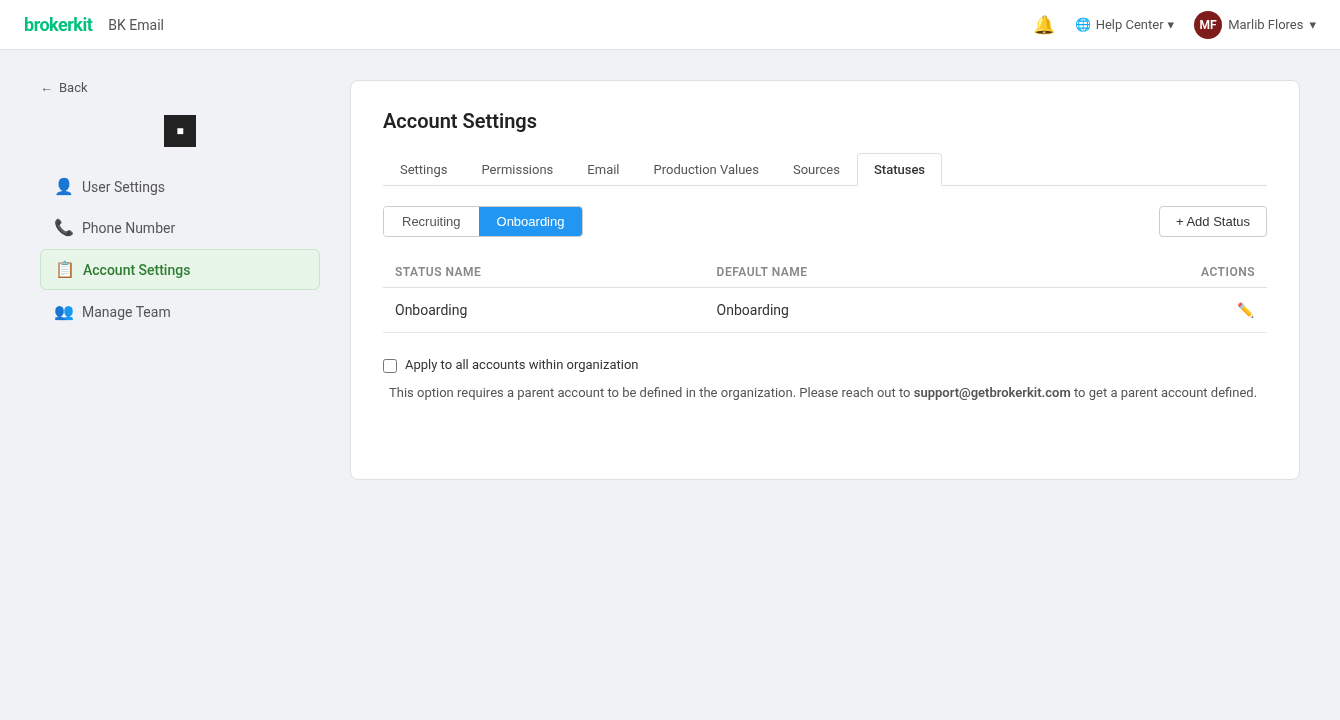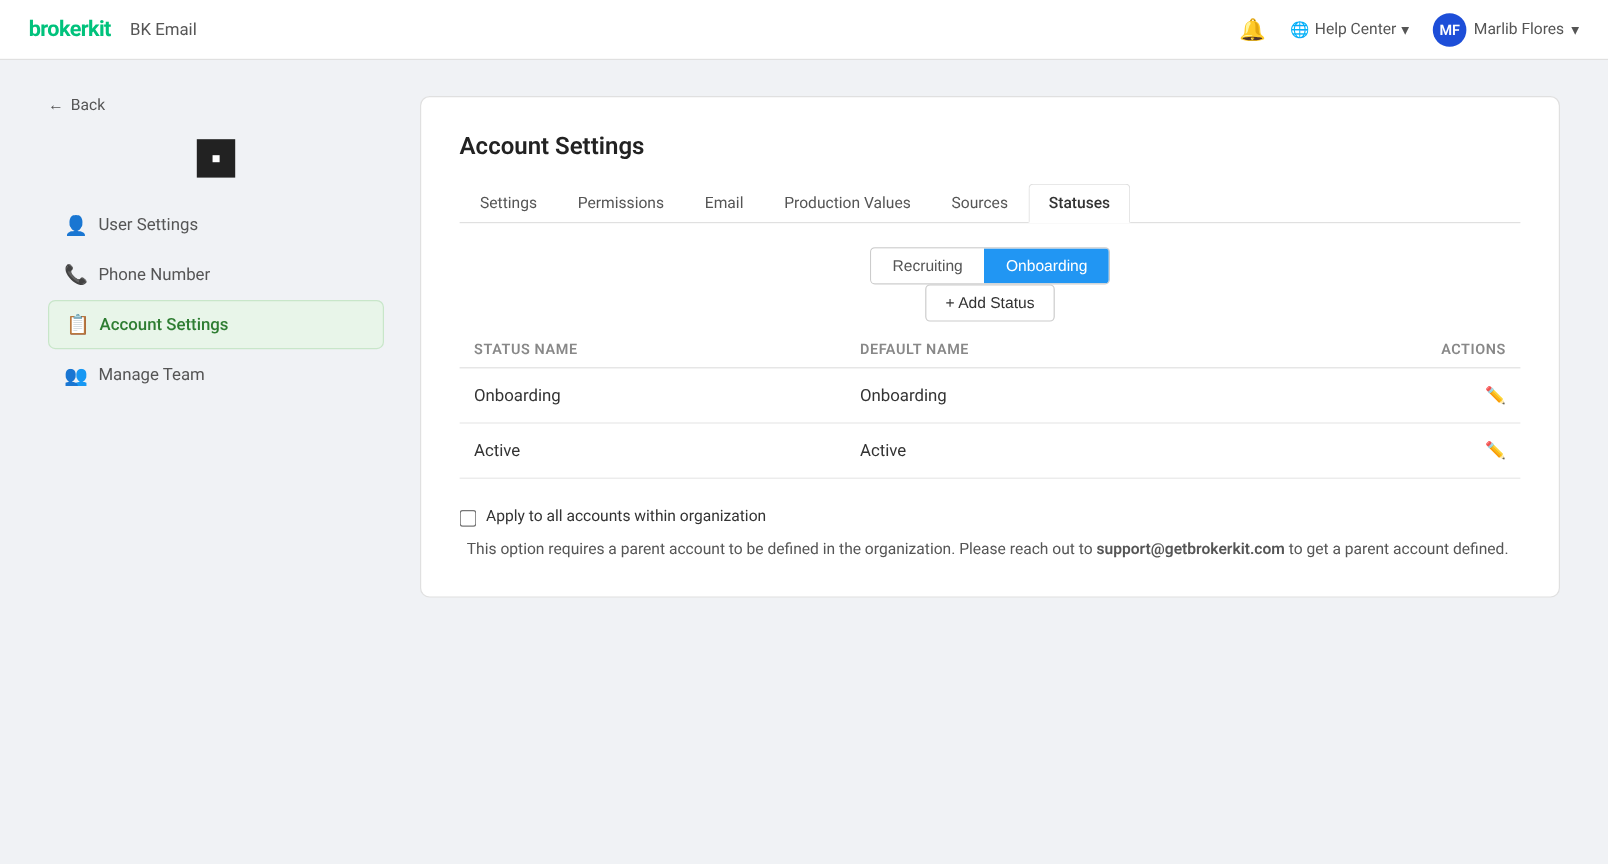--- a/index.html
+++ b/index.html
@@ -59,21 +59,21 @@
       align-items: center;
       gap: 6px;
       font-size: 13px;
       color: #555;
       cursor: pointer;
     }
     .avatar {
       width: 28px;
       height: 28px;
       border-radius: 50%;
-      background: #1d4ed8;
+      background: #7f1d1d;
       display: flex;
       align-items: center;
       justify-content: center;
       color: #fff;
       font-size: 12px;
       font-weight: 600;
     }
 
     
     .main-content {
@@ -181,22 +181,21 @@
       background: #fff;
       color: #333;
       font-weight: 500;
     }
 
     
     .toggle-row {
       display: flex;
       align-items: center;
       justify-content: space-between;
-      margin-bottom: 8px;
-      flex-direction: column;
+      margin-bottom: 20px;
     }
     .toggle-group {
       display: flex;
       border: 1px solid #ccc;
       border-radius: 4px;
       overflow: hidden;
     }
     .toggle-btn {
       padding: 7px 18px;
       font-size: 13px;
@@ -368,27 +367,20 @@
         </tr>
       </thead>
       <tbody>
         <tr>
           <td>Onboarding</td>
           <td>Onboarding</td>
           <td>
             <span class="edit-icon">✏️</span>
           </td>
         </tr>
-        <tr>
-          <td>Active</td>
-          <td>Active</td>
-          <td>
-            <span class="edit-icon">✏️</span>
-          </td>
-        </tr>
       </tbody>
     </table>
 
     <div class="checkbox-row">
       <input type="checkbox" id="apply-all" style="">
       <label class="checkbox-label" for="apply-all">Apply to all accounts within organization</label>
     </div>
     <p class="info-text">
       <span>This option requires a parent account to be defined in the organization. Please reach out to </span><a>support@getbrokerkit.com</a><span> to get a parent account defined.</span>
     </p>

